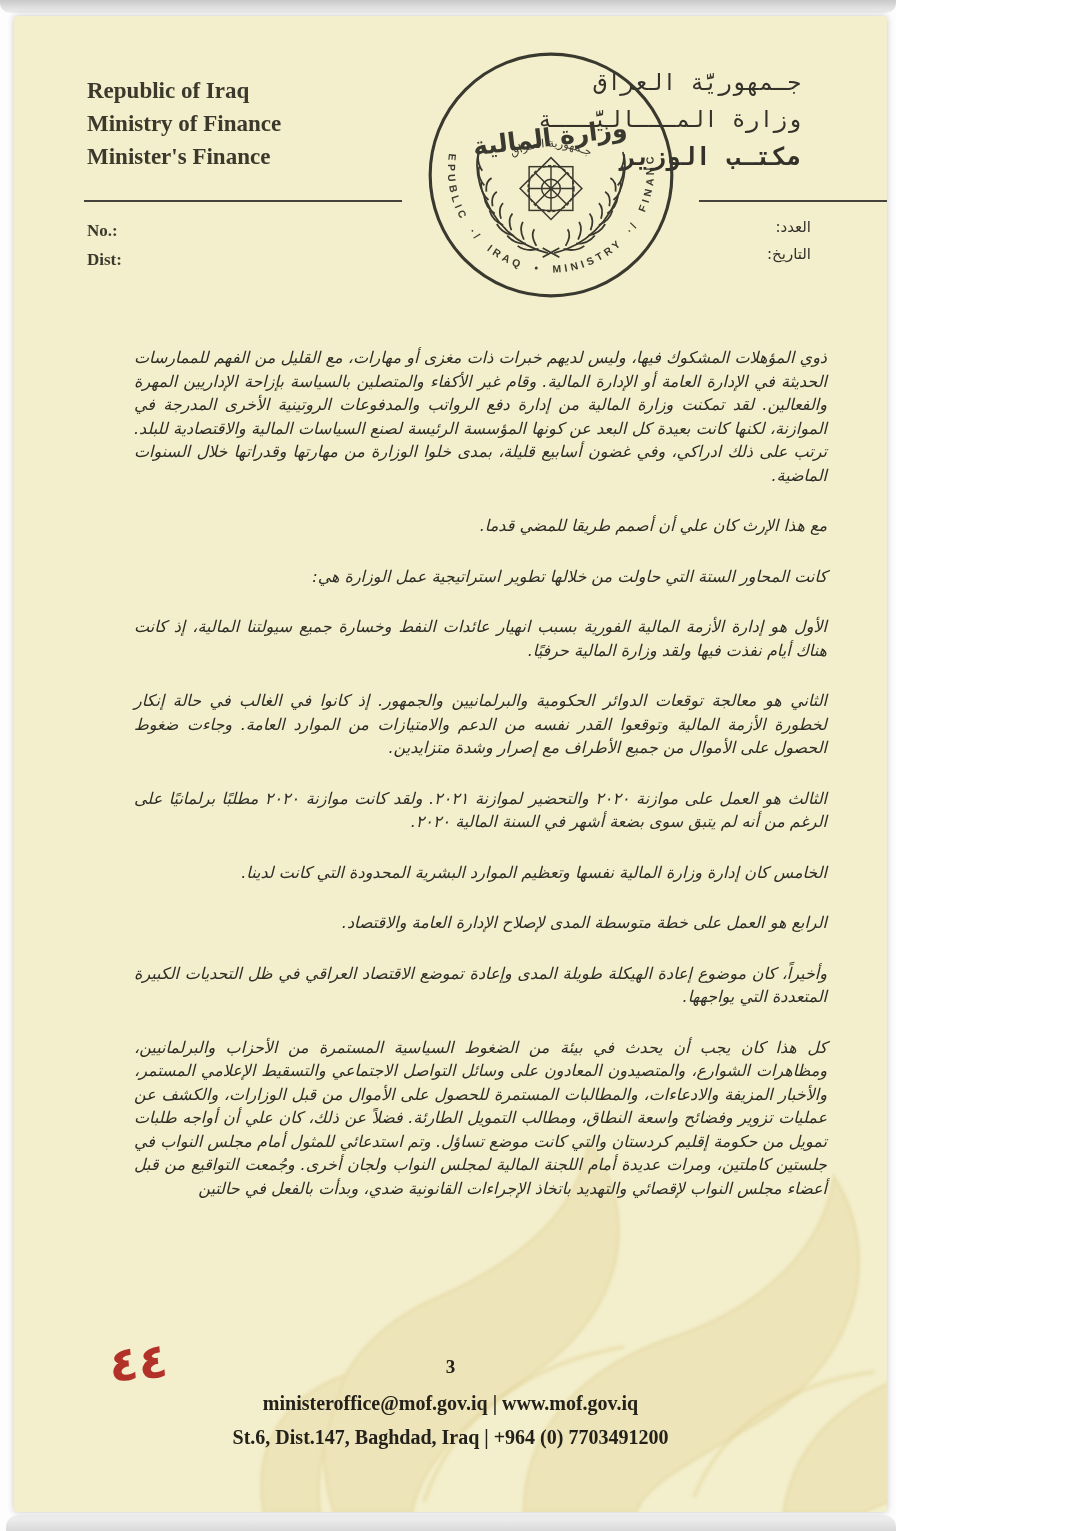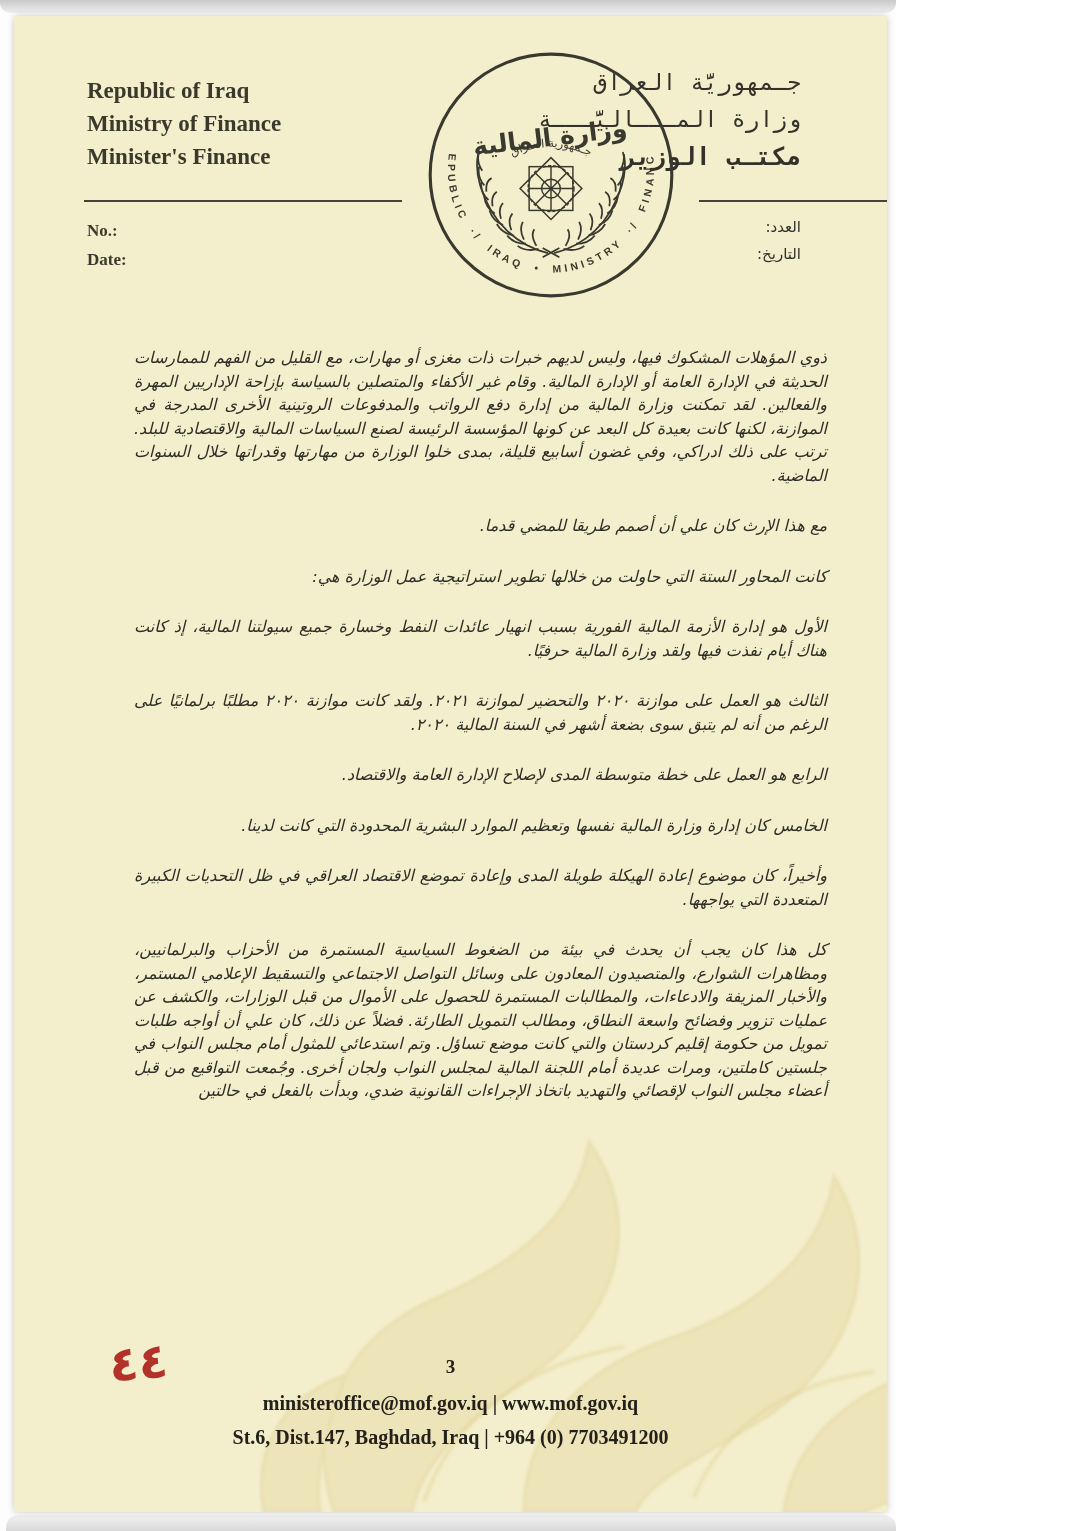--- a/index.html
+++ b/index.html
@@ -42,21 +42,21 @@
   .rule{
     position:absolute;height:2px;background:#44423a;top:184px;
   }
   .rule-left{left:70px;width:318px;}
   .rule-right{left:685px;width:312px;}
   .ref-en{
     position:absolute;left:73px;top:200px;
     font-size:17px;font-weight:bold;color:#3b392b;line-height:29px;
   }
   .ref-ar{
-    position:absolute;right:86px;top:198px;
+    position:absolute;right:76px;top:198px;
     direction:rtl;text-align:right;
     font-family:"DejaVu Sans",sans-serif;
     font-size:15px;color:#33312a;line-height:27px;
   }
   
   .seal{position:absolute;left:412px;top:34px;width:250px;height:250px;}
   .seal text{fill:#3a392f;}
   .seal .ring-text{
     font-family:"Liberation Sans",sans-serif;
     font-size:10px;letter-spacing:3.5px;word-spacing:5px;font-weight:bold;
@@ -179,35 +179,36 @@
         </g>
         <path d="M112,199 L128,190 M128,199 L112,190" stroke="#3a392f" stroke-width="1.7"></path>
       </svg>
     </div>
 
     <div class="rule rule-left"></div>
     <div class="rule rule-right"></div>
 
     <div class="ref-en">
       <div>No.:</div>
-      <div>Date:</div>
+      <div>Dist:</div>
     </div>
     <div class="ref-ar">
       <div>العدد:</div>
       <div>التاريخ:</div>
     </div>
 
     <main class="letter-body" dir="rtl">
         <p>ذوي المؤهلات المشكوك فيها، وليس لديهم خبرات ذات مغزى أو مهارات، مع القليل من الفهم للممارسات الحديثة في الإدارة العامة أو الإدارة المالية. وقام غير الأكفاء والمتصلين بالسياسة بإزاحة الإداريين المهرة والفعالين. لقد تمكنت وزارة المالية من إدارة دفع الرواتب والمدفوعات الروتينية الأخرى المدرجة في الموازنة، لكنها كانت بعيدة كل البعد عن كونها المؤسسة الرئيسة لصنع السياسات المالية والاقتصادية للبلد. ترتب على ذلك ادراكي، وفي غضون أسابيع قليلة، بمدى خلوا الوزارة من مهارتها وقدراتها خلال السنوات الماضية.</p>
         <p>مع هذا الإرث كان علي أن أصمم طريقا للمضي قدما.</p>
         <p>كانت المحاور الستة التي حاولت من خلالها تطوير استراتيجية عمل الوزارة هي:</p>
         <p>الأول هو إدارة الأزمة المالية الفورية بسبب انهيار عائدات النفط وخسارة جميع سيولتنا المالية، إذ كانت هناك أيام نفذت فيها ولقد وزارة المالية حرفيًا.</p>
+        <p>الثاني هو معالجة توقعات الدوائر الحكومية والبرلمانيين والجمهور. إذ كانوا في الغالب في حالة إنكار لخطورة الأزمة المالية وتوقعوا القدر نفسه من الدعم والامتيازات من الموارد العامة. وجاءت ضغوط الحصول على الأموال من جميع الأطراف مع إصرار وشدة متزايدين.</p>
         <p>الثالث هو العمل على موازنة ٢٠٢٠ والتحضير لموازنة ٢٠٢١. ولقد كانت موازنة ٢٠٢٠ مطلبًا برلمانيًا على الرغم من أنه لم يتبق سوى بضعة أشهر في السنة المالية ٢٠٢٠.</p>
+        <p>الخامس كان إدارة وزارة المالية نفسها وتعظيم الموارد البشرية المحدودة التي كانت لدينا.</p>
         <p>الرابع هو العمل على خطة متوسطة المدى لإصلاح الإدارة العامة والاقتصاد.</p>
-        <p>الخامس كان إدارة وزارة المالية نفسها وتعظيم الموارد البشرية المحدودة التي كانت لدينا.</p>
         <p>وأخيراً، كان موضوع إعادة الهيكلة طويلة المدى وإعادة تموضع الاقتصاد العراقي في ظل التحديات الكبيرة المتعددة التي يواجهها.</p>
         <p>كل هذا كان يجب أن يحدث في بيئة من الضغوط السياسية المستمرة من الأحزاب والبرلمانيين، ومظاهرات الشوارع، والمتصيدون المعادون على وسائل التواصل الاجتماعي والتسقيط الإعلامي المستمر، والأخبار المزيفة والادعاءات، والمطالبات المستمرة للحصول على الأموال من قبل الوزارات، والكشف عن عمليات تزوير وفضائح واسعة النطاق، ومطالب التمويل الطارئة. فضلاً عن ذلك، كان علي أن أواجه طلبات تمويل من حكومة إقليم كردستان والتي كانت موضع تساؤل. وتم استدعائي للمثول أمام مجلس النواب في جلستين كاملتين، ومرات عديدة أمام اللجنة المالية لمجلس النواب ولجان أخرى. وجُمعت التواقيع من قبل أعضاء مجلس النواب لإقصائي والتهديد باتخاذ الإجراءات القانونية ضدي، وبدأت بالفعل في حالتين</p>
       </main>
 
     <div class="hand-mark">٤٤</div>
     <div class="page-number">3</div>
     <div class="footer-contact">
       <div>ministeroffice@mof.gov.iq  |  www.mof.gov.iq</div>
       <div>St.6, Dist.147, Baghdad, Iraq  |  +964 (0) 7703491200</div>
     </div>

